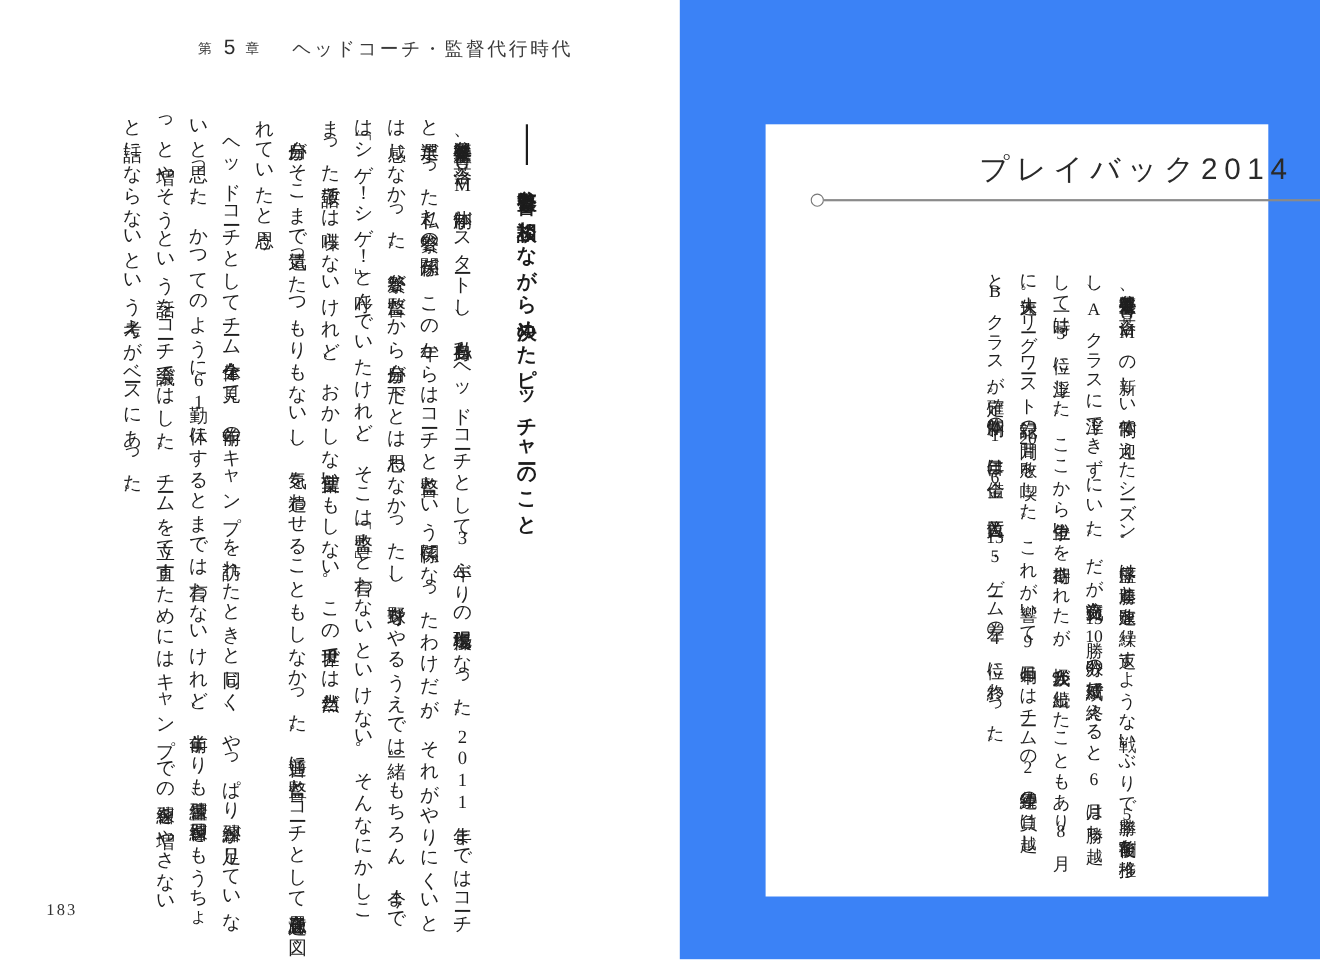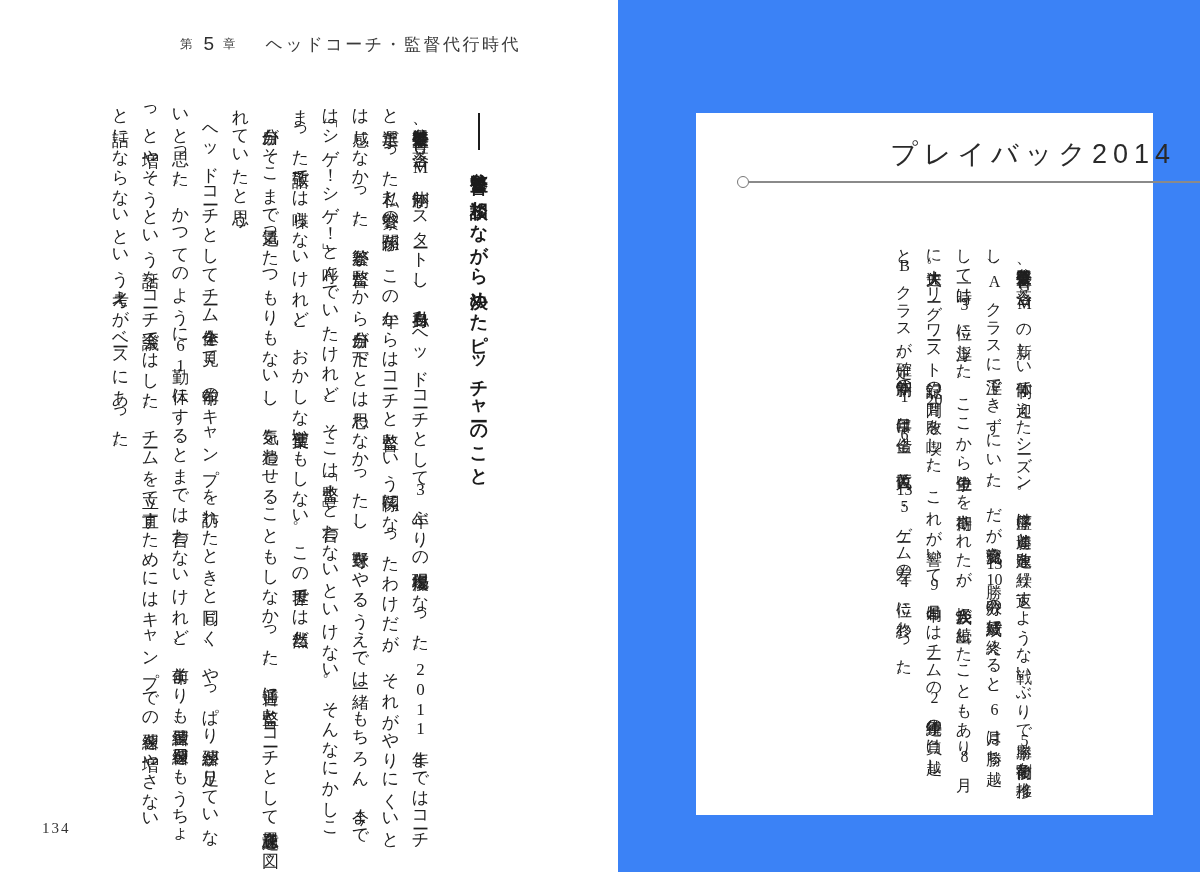--- a/index.html
+++ b/index.html
@@ -85,21 +85,21 @@
 
     <div class="left-body-container">
       <h2 class="section-heading">
         <span class="heading-dash"></span><span>谷繁監督と相談しながら決めたピッチャーのこと</span>
       </h2>
       <p>谷繁選手兼任監督、落合GM体制がスタートし、私自身もヘッドコーチとして3年ぶりの現場復帰となった。2011年まではコーチと選手だった私と谷繁の関係が、この年からはコーチと監督という関係になったわけだが、それがやりにくいとは感じなかった。谷繁が監督だから自分が下だとは思わなかったし、野球をやるうえでは一緒。もちろん、今までは「シゲ！シゲ！」と呼んでいたけれど、そこは「監督！」と言わないといけない。そんなにかしこまった敬語では喋らないけれど、おかしな言葉使いもしない。この世界では当然だ。</p>
       <p>自分がそこまで気遣ったつもりもないし、気を遣わせることもしなかった。普通に監督とコーチとして意思疎通を図れていたと思う。</p>
       <p>ヘッドコーチとしてチーム全体を見て、前年のキャンプを訪れたときと同じく、やっぱり練習が足りていないと思った。かつてのように6勤1休にするとまでは言わないけれど、前年よりも練習量、練習日をもうちょっと増やそうという話をコーチ会議ではした。チームを立て直すためにはキャンプでの練習を増やさないと話にならないという考えがベースにあった。</p>
     </div>
 
-    <div class="page-number">134</div>
+    <div class="page-number">183</div>
   </div>
 
   <div class="right-page">
     <div class="white-box"></div>
     <div class="playback-title">プレイバック2014</div>
     <div class="rule-line"></div>
     <div class="rule-circle"></div>
     <div class="right-body">
       <p>谷繁選手兼任監督、落合GMの新しい体制で迎えたシーズン。序盤は連勝と連敗を繰り返すような戦いぶりで勝率5割前後を推移し、Aクラスに浮上できずにいた。だが交流戦を<span class="tcy">13</span>勝<span class="tcy">10</span>敗分の好成績で終えると、6月は勝ち越して一時は3位に浮上した。ここから上位争いを期待されたが、怪我人が続出したこともあり8月に大失速。リーグワースト記録の月間<span class="tcy">20</span>敗を喫した。これが響いて9月中旬にはチームの2年連続の負け越しとBクラスが確定。新体制の1年目は借金6、首位巨人と<span class="tcy">13</span>・5ゲーム差の4位に終わった。</p>
     </div>

